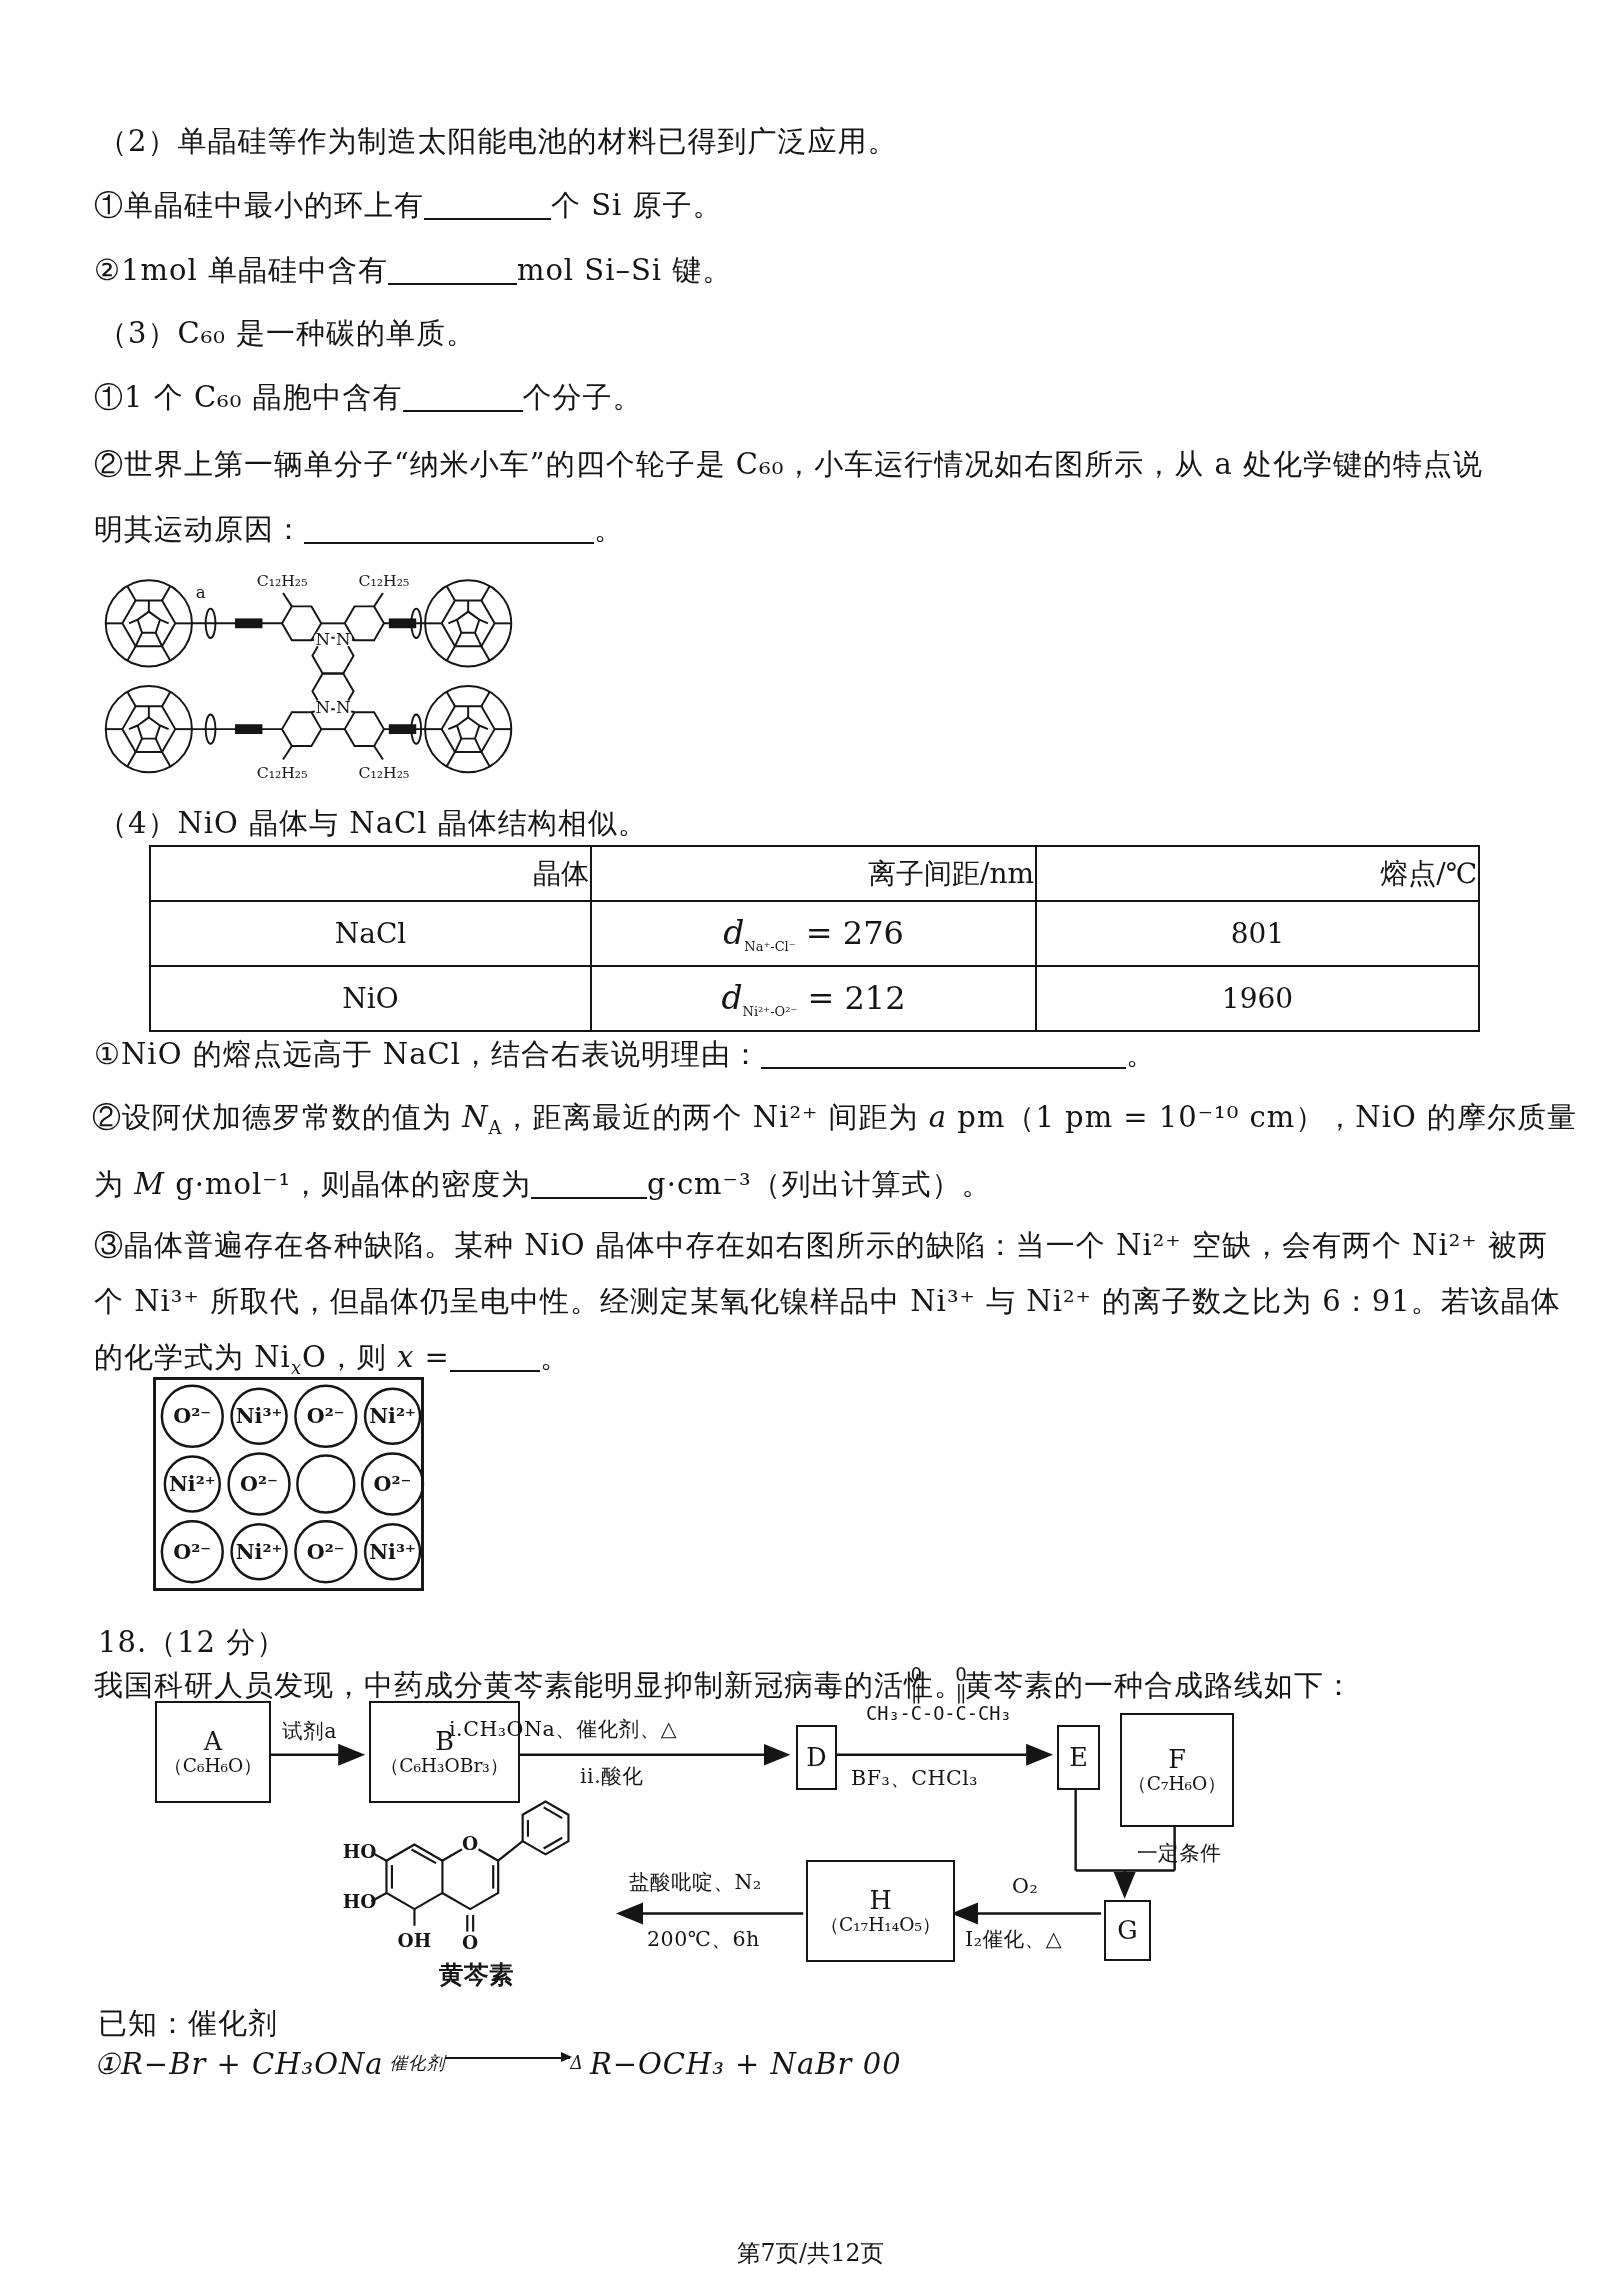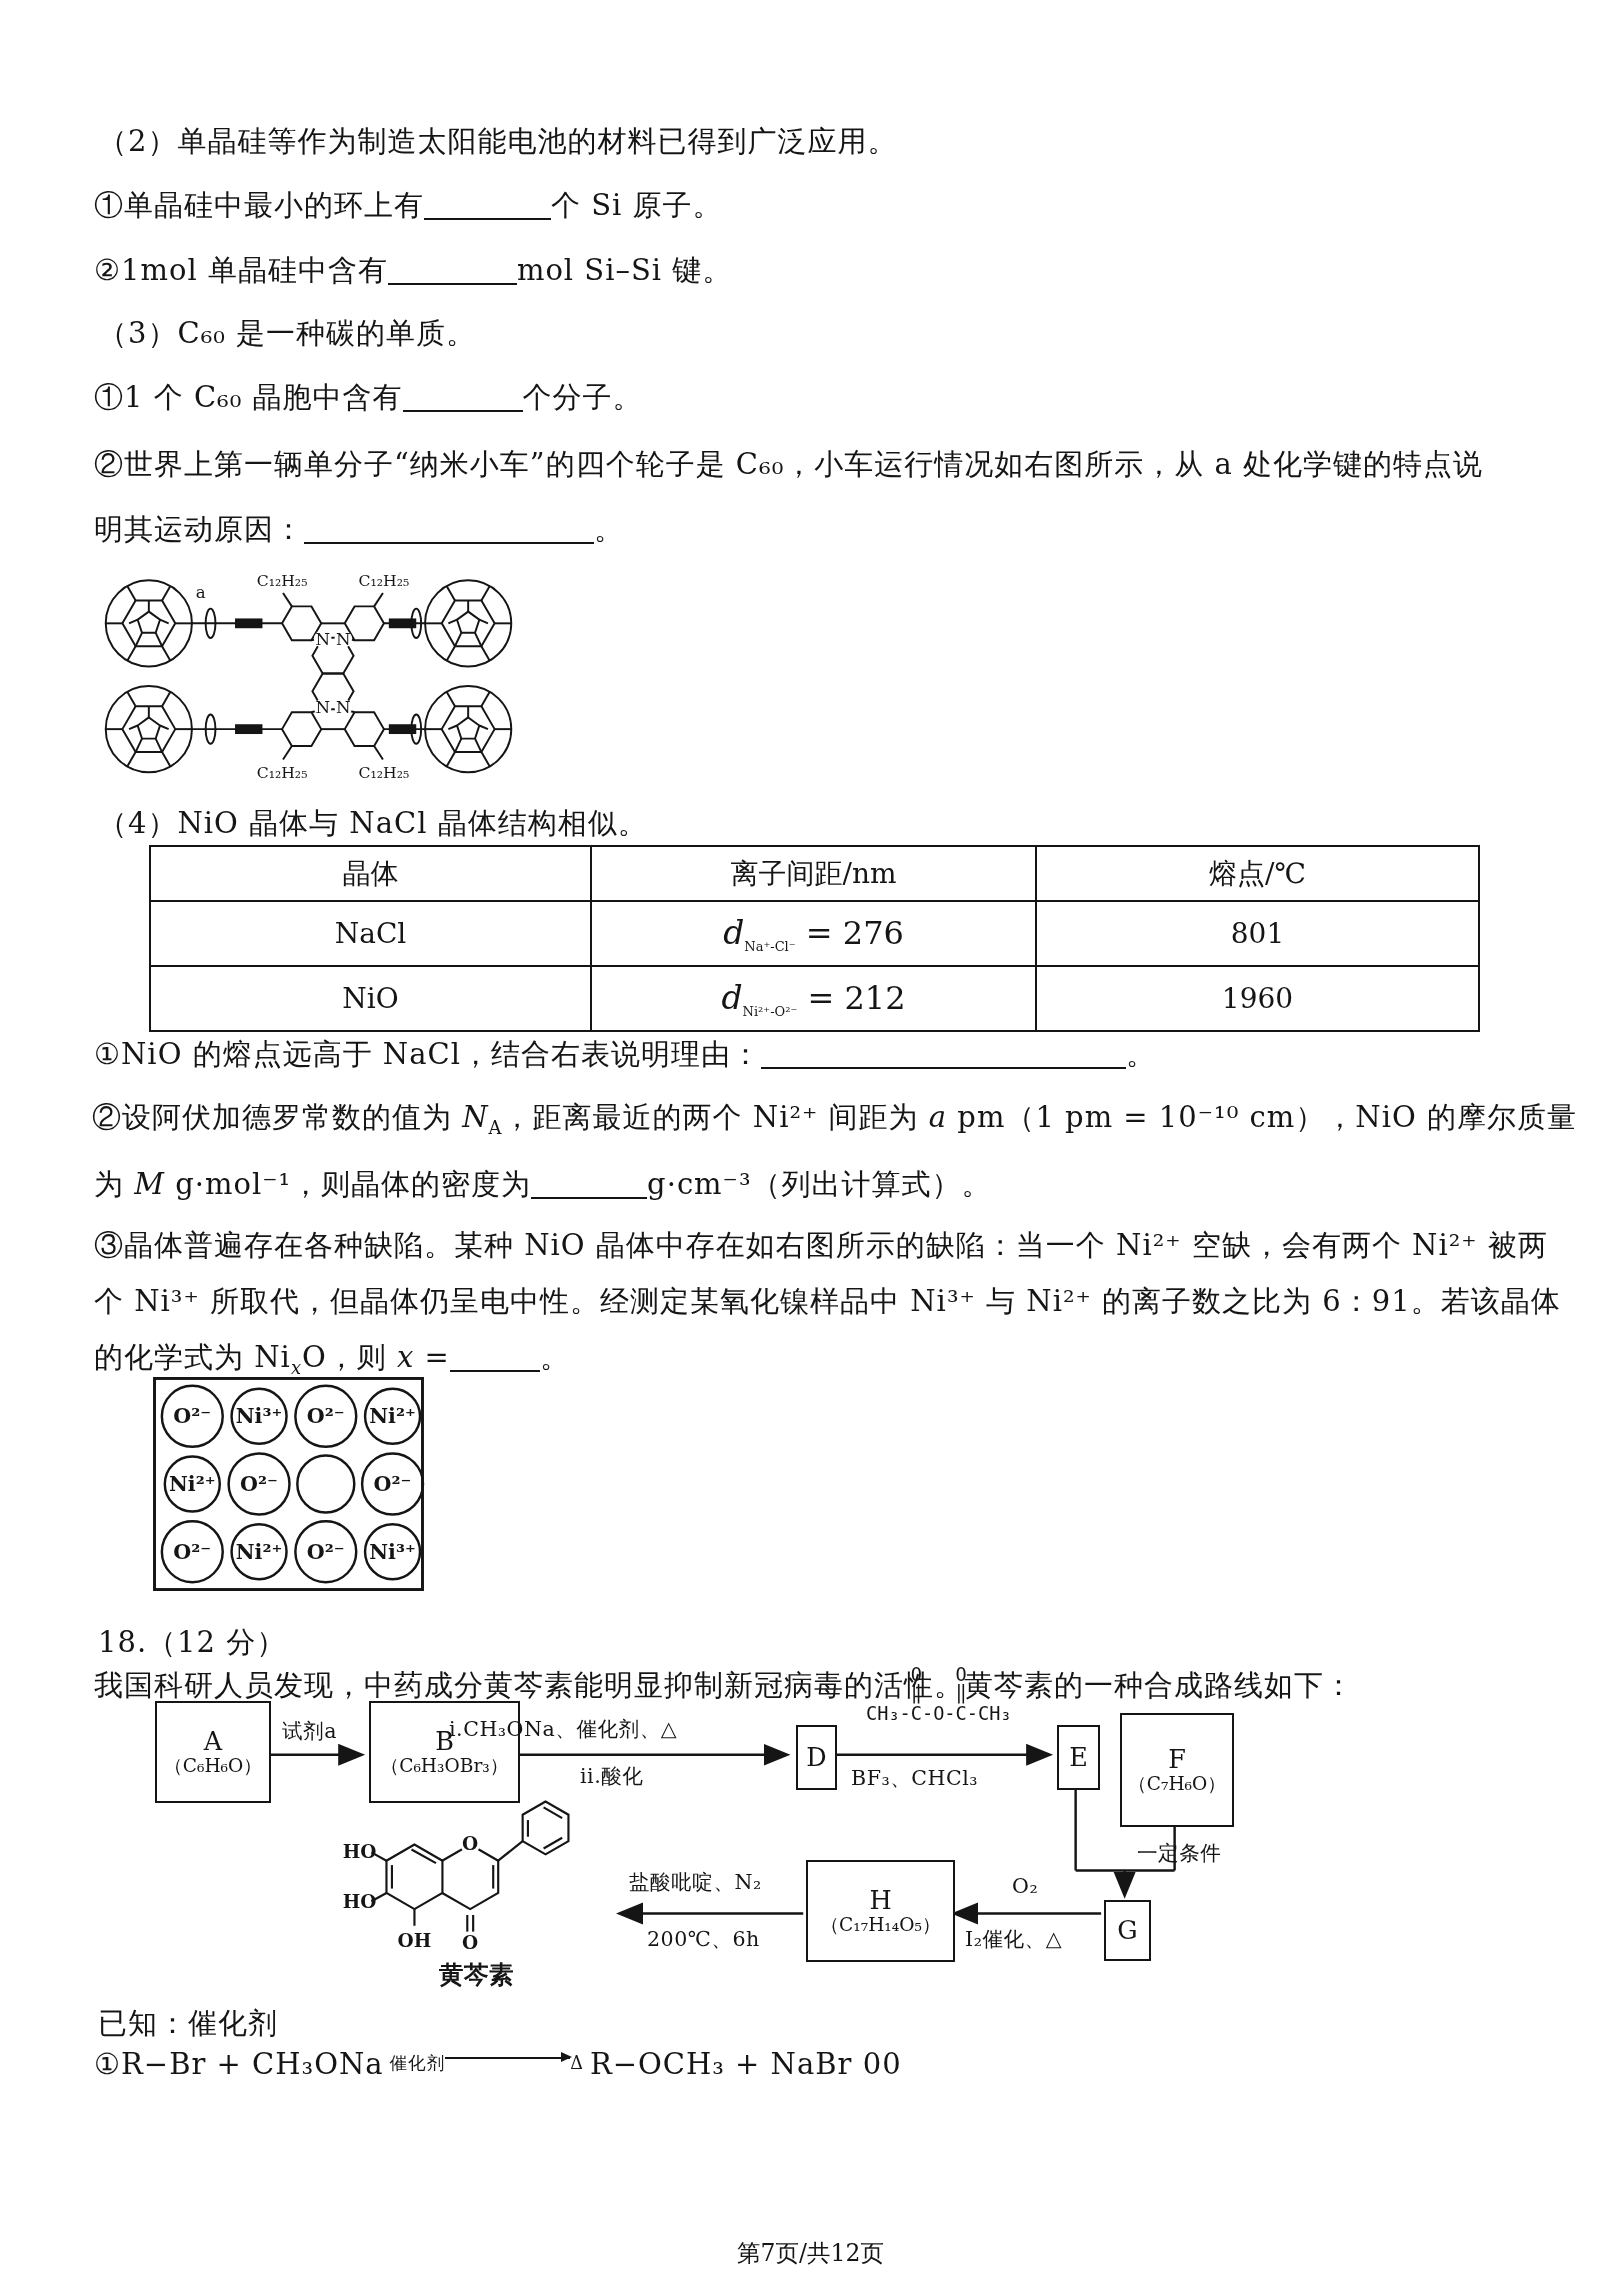--- a/index.html
+++ b/index.html
@@ -10,27 +10,27 @@
   .it{font-style:italic;}
   sub{font-size:0.62em;}
   .flbl{position:absolute;font-size:20.6px;letter-spacing:0.5px;white-space:nowrap;}
   .mono{position:absolute;font-family:"DejaVu Sans Mono",monospace;font-size:18.6px;line-height:1;white-space:pre;}
   .box{position:absolute;border:2.5px solid #151515;display:flex;flex-direction:column;
        align-items:center;justify-content:center;text-align:center;background:#fff;}
   .box .l1{font-size:25.5px;line-height:1.1;}
   .box .l2{font-size:18.6px;line-height:1.2;}
   .ktable{position:absolute;left:149px;top:845px;border-collapse:collapse;border:2.9px solid #151515;}
   .ktable td{border:2px solid #151515;text-align:center;vertical-align:middle;font-size:28px;}
-  .ktable tr.head td{height:51px;border-bottom:2.9px solid #151515;}
+  .ktable tr.head td{height:51px;border-bottom:2.9px solid #151515;text-align:right;}
   .ktable tr.data td{height:61px;}
   .c1{width:437px;} .c2{width:441px;} .c3{width:439px;}
   .dvar{font-style:italic;font-size:33px;}
   .dsub{font-size:13px;}
   .deq{font-size:32px;}
-  .rxn{position:absolute;display:flex;align-items:center;font-size:29px;letter-spacing:1px;white-space:nowrap;}
+  .rxn{position:absolute;display:flex;align-items:center;font-size:29px;letter-spacing:1px;white-space:nowrap;font-style:italic;}
   .rxn-arrow{display:inline-flex;flex-direction:row;align-items:flex-start;margin:0 5.9px;}
   .rxn-top{font-size:17.6px;line-height:1.1;}
   .rxn-bot{font-size:17.6px;line-height:1.1;}
   .rxn-shaft{position:relative;width:125px;height:0;border-top:2.5px solid #151515;margin:2.9px 0 1px 0;}
   .rxn-shaft:after{content:"";position:absolute;right:-2px;top:-6.9px;width:0;height:0;
        border-left:11.8px solid #151515;border-top:5.4px solid transparent;border-bottom:5.4px solid transparent;}
   .footer{position:absolute;left:0;right:0;top:2237px;text-align:center;font-size:23.5px;}
   svg{position:absolute;overflow:visible;}
   .svgtxt{font-family:"DejaVu Serif","Liberation Serif",serif;}
 </style>

